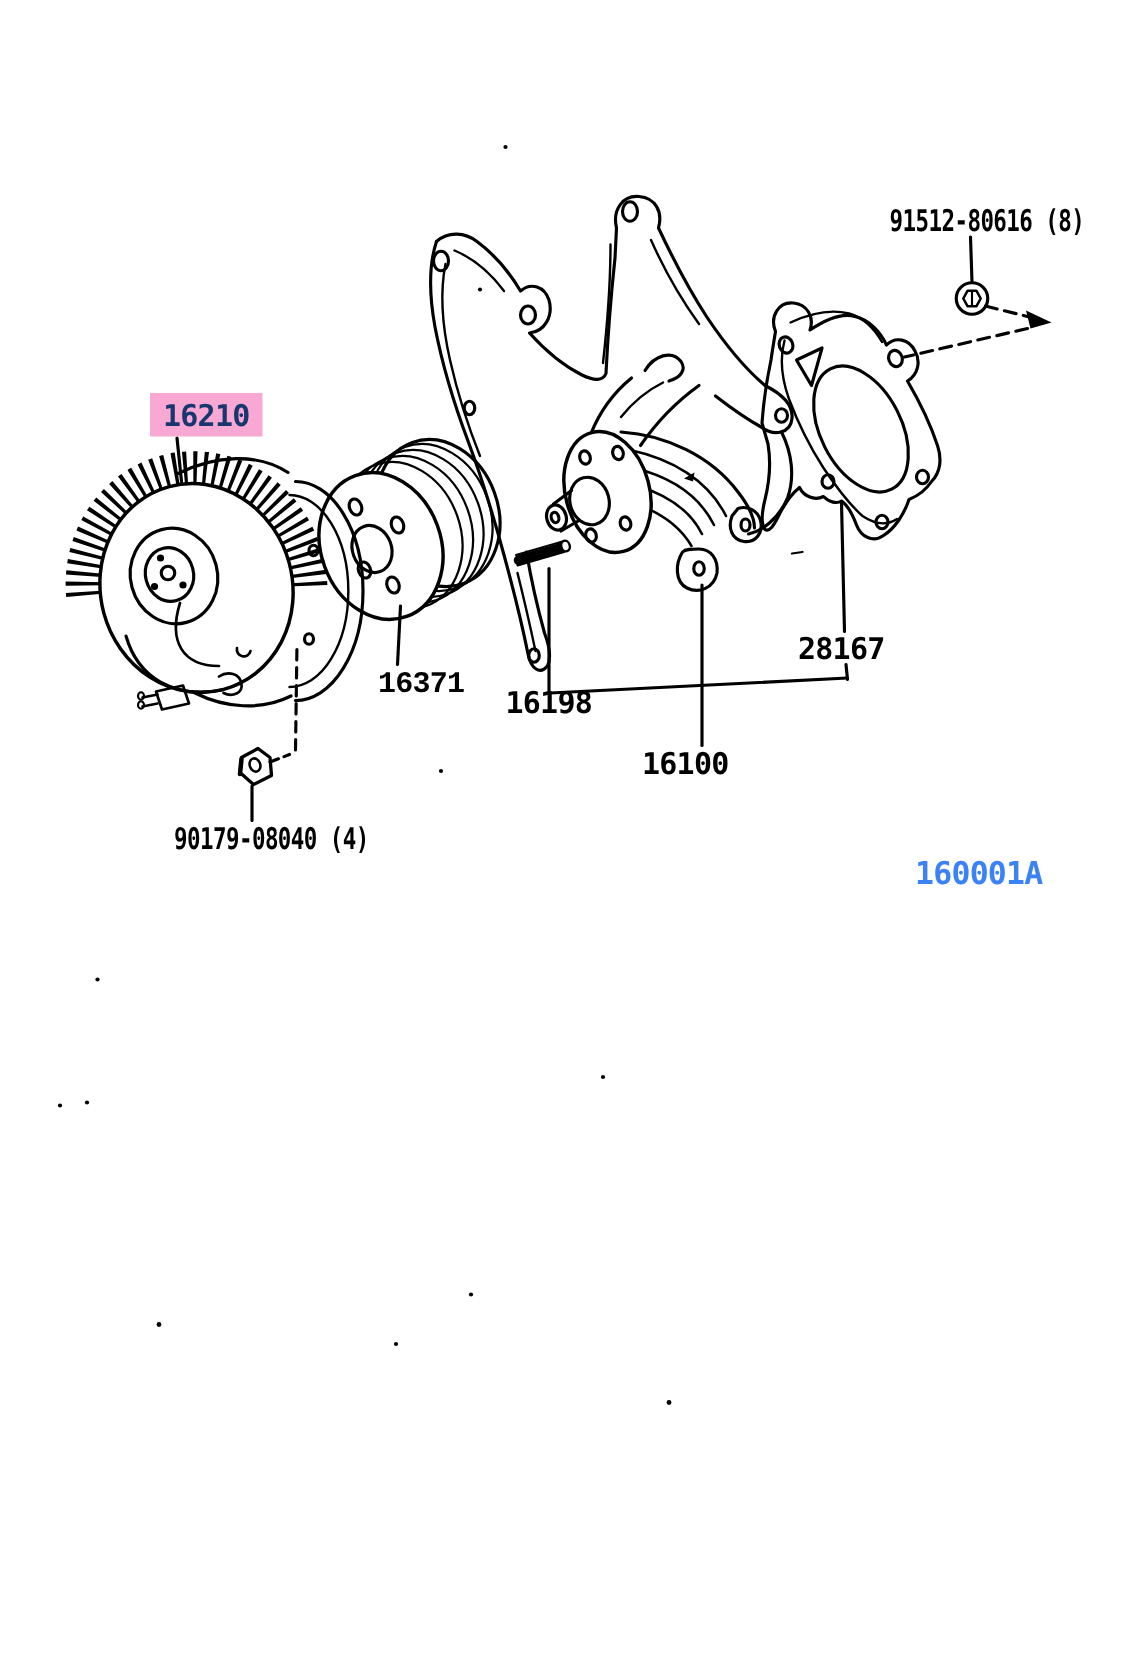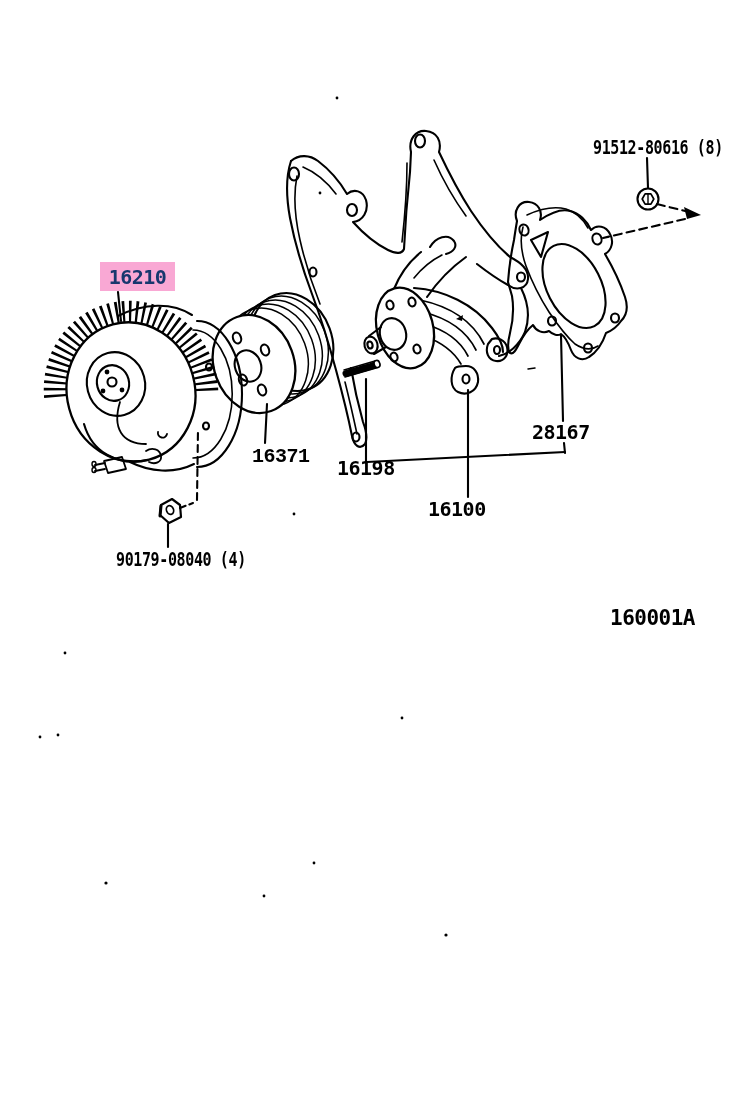--- a/index.html
+++ b/index.html
@@ -5,22 +5,22 @@
   html,body{margin:0;padding:0;background:#ffffff;}
   #stage{position:relative;width:756px;height:1108px;background:#ffffff;overflow:hidden;
          font-family:"DejaVu Sans Mono",monospace;}
   #stage svg{position:absolute;left:0;top:0;}
   .plabel{position:absolute;font:bold 20px "DejaVu Sans Mono",monospace;color:#000;
           letter-spacing:-0.5px;white-space:nowrap;line-height:23px;}
   .cond{transform:scaleX(0.75);transform-origin:0 50%;}
   .hl{position:absolute;left:100px;top:262px;width:75px;height:29px;
       background:#f9a8d4;color:#17376E;display:flex;align-items:center;justify-content:center;
       font:bold 20px "DejaVu Sans Mono",monospace;letter-spacing:-0.5px;}
-  .figcode{position:absolute;left:610px;top:606px;font:bold 21px "DejaVu Sans Mono",monospace;
-           color:#000000;letter-spacing:-0.5px;}
+  .figcode{position:absolute;left:610px;top:570px;font:bold 21px "DejaVu Sans Mono",monospace;
+           color:#3b82f6;letter-spacing:-0.5px;}
 </style>
 </head>
 <body>
 
 <div id="stage">
 
   <svg width="756" height="1108" viewBox="0 0 756 1108">
     <g fill="none" stroke="#000" stroke-width="2.1" stroke-linecap="round" stroke-linejoin="round">
 
       <g>

